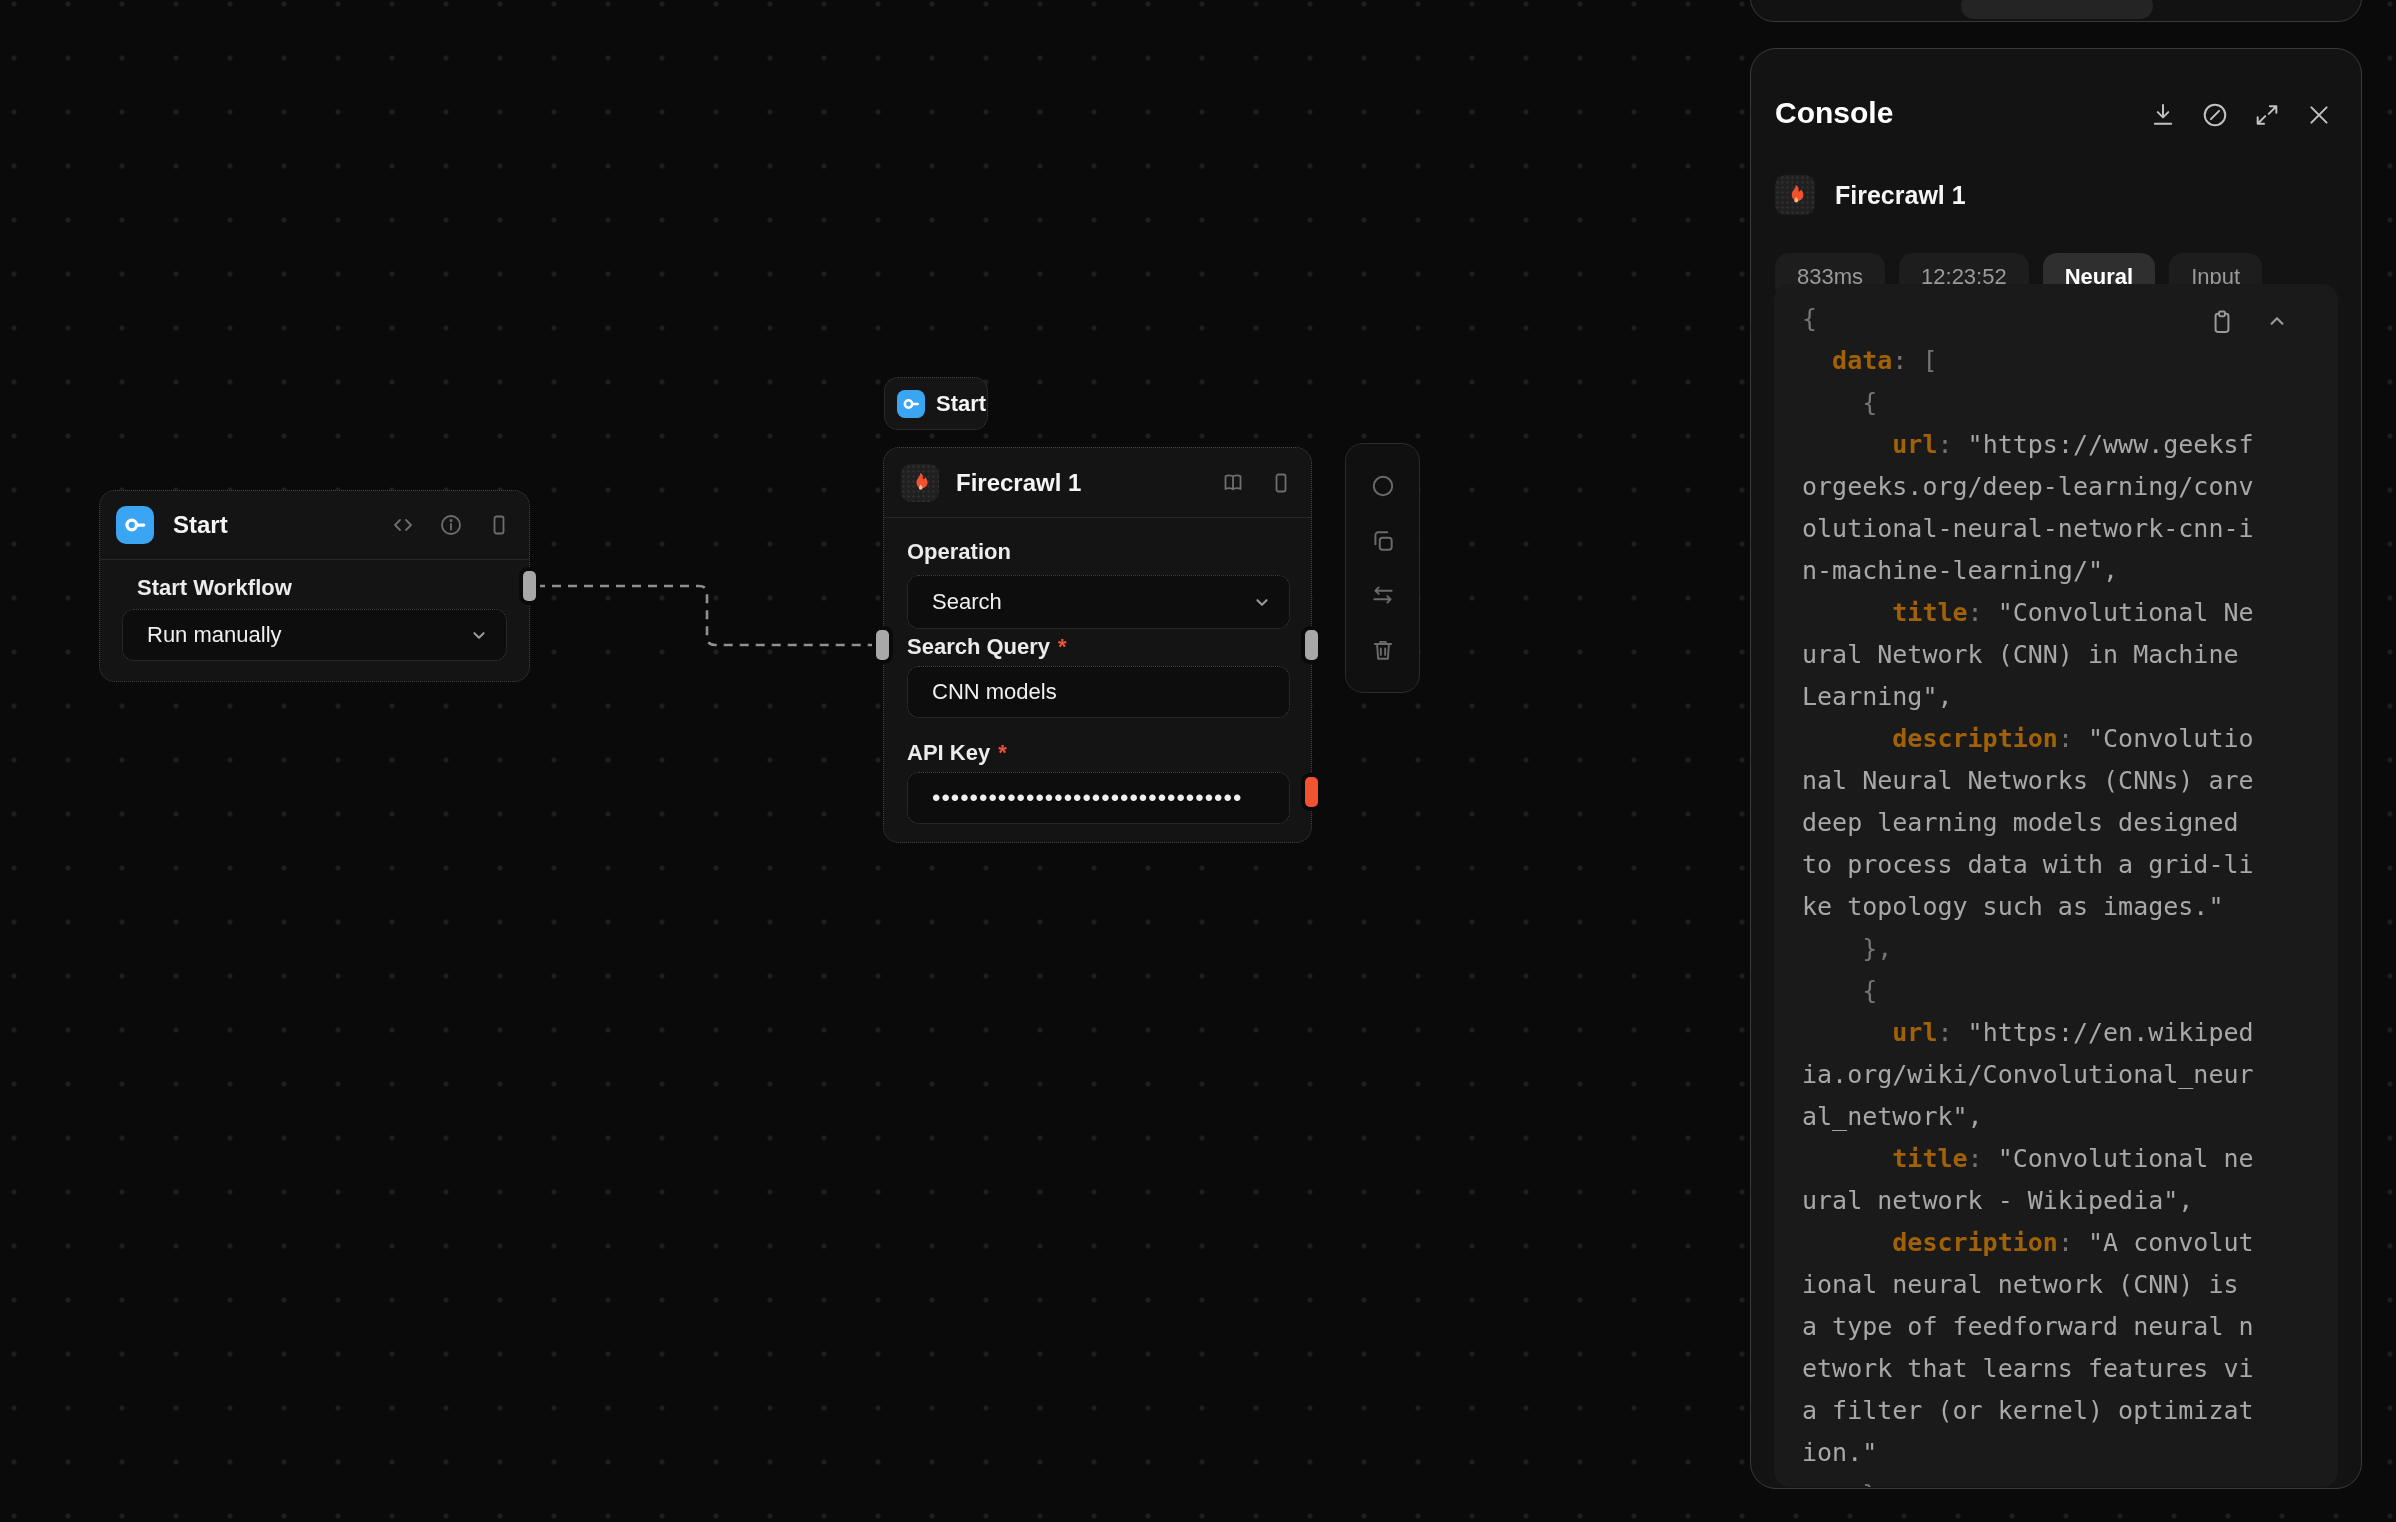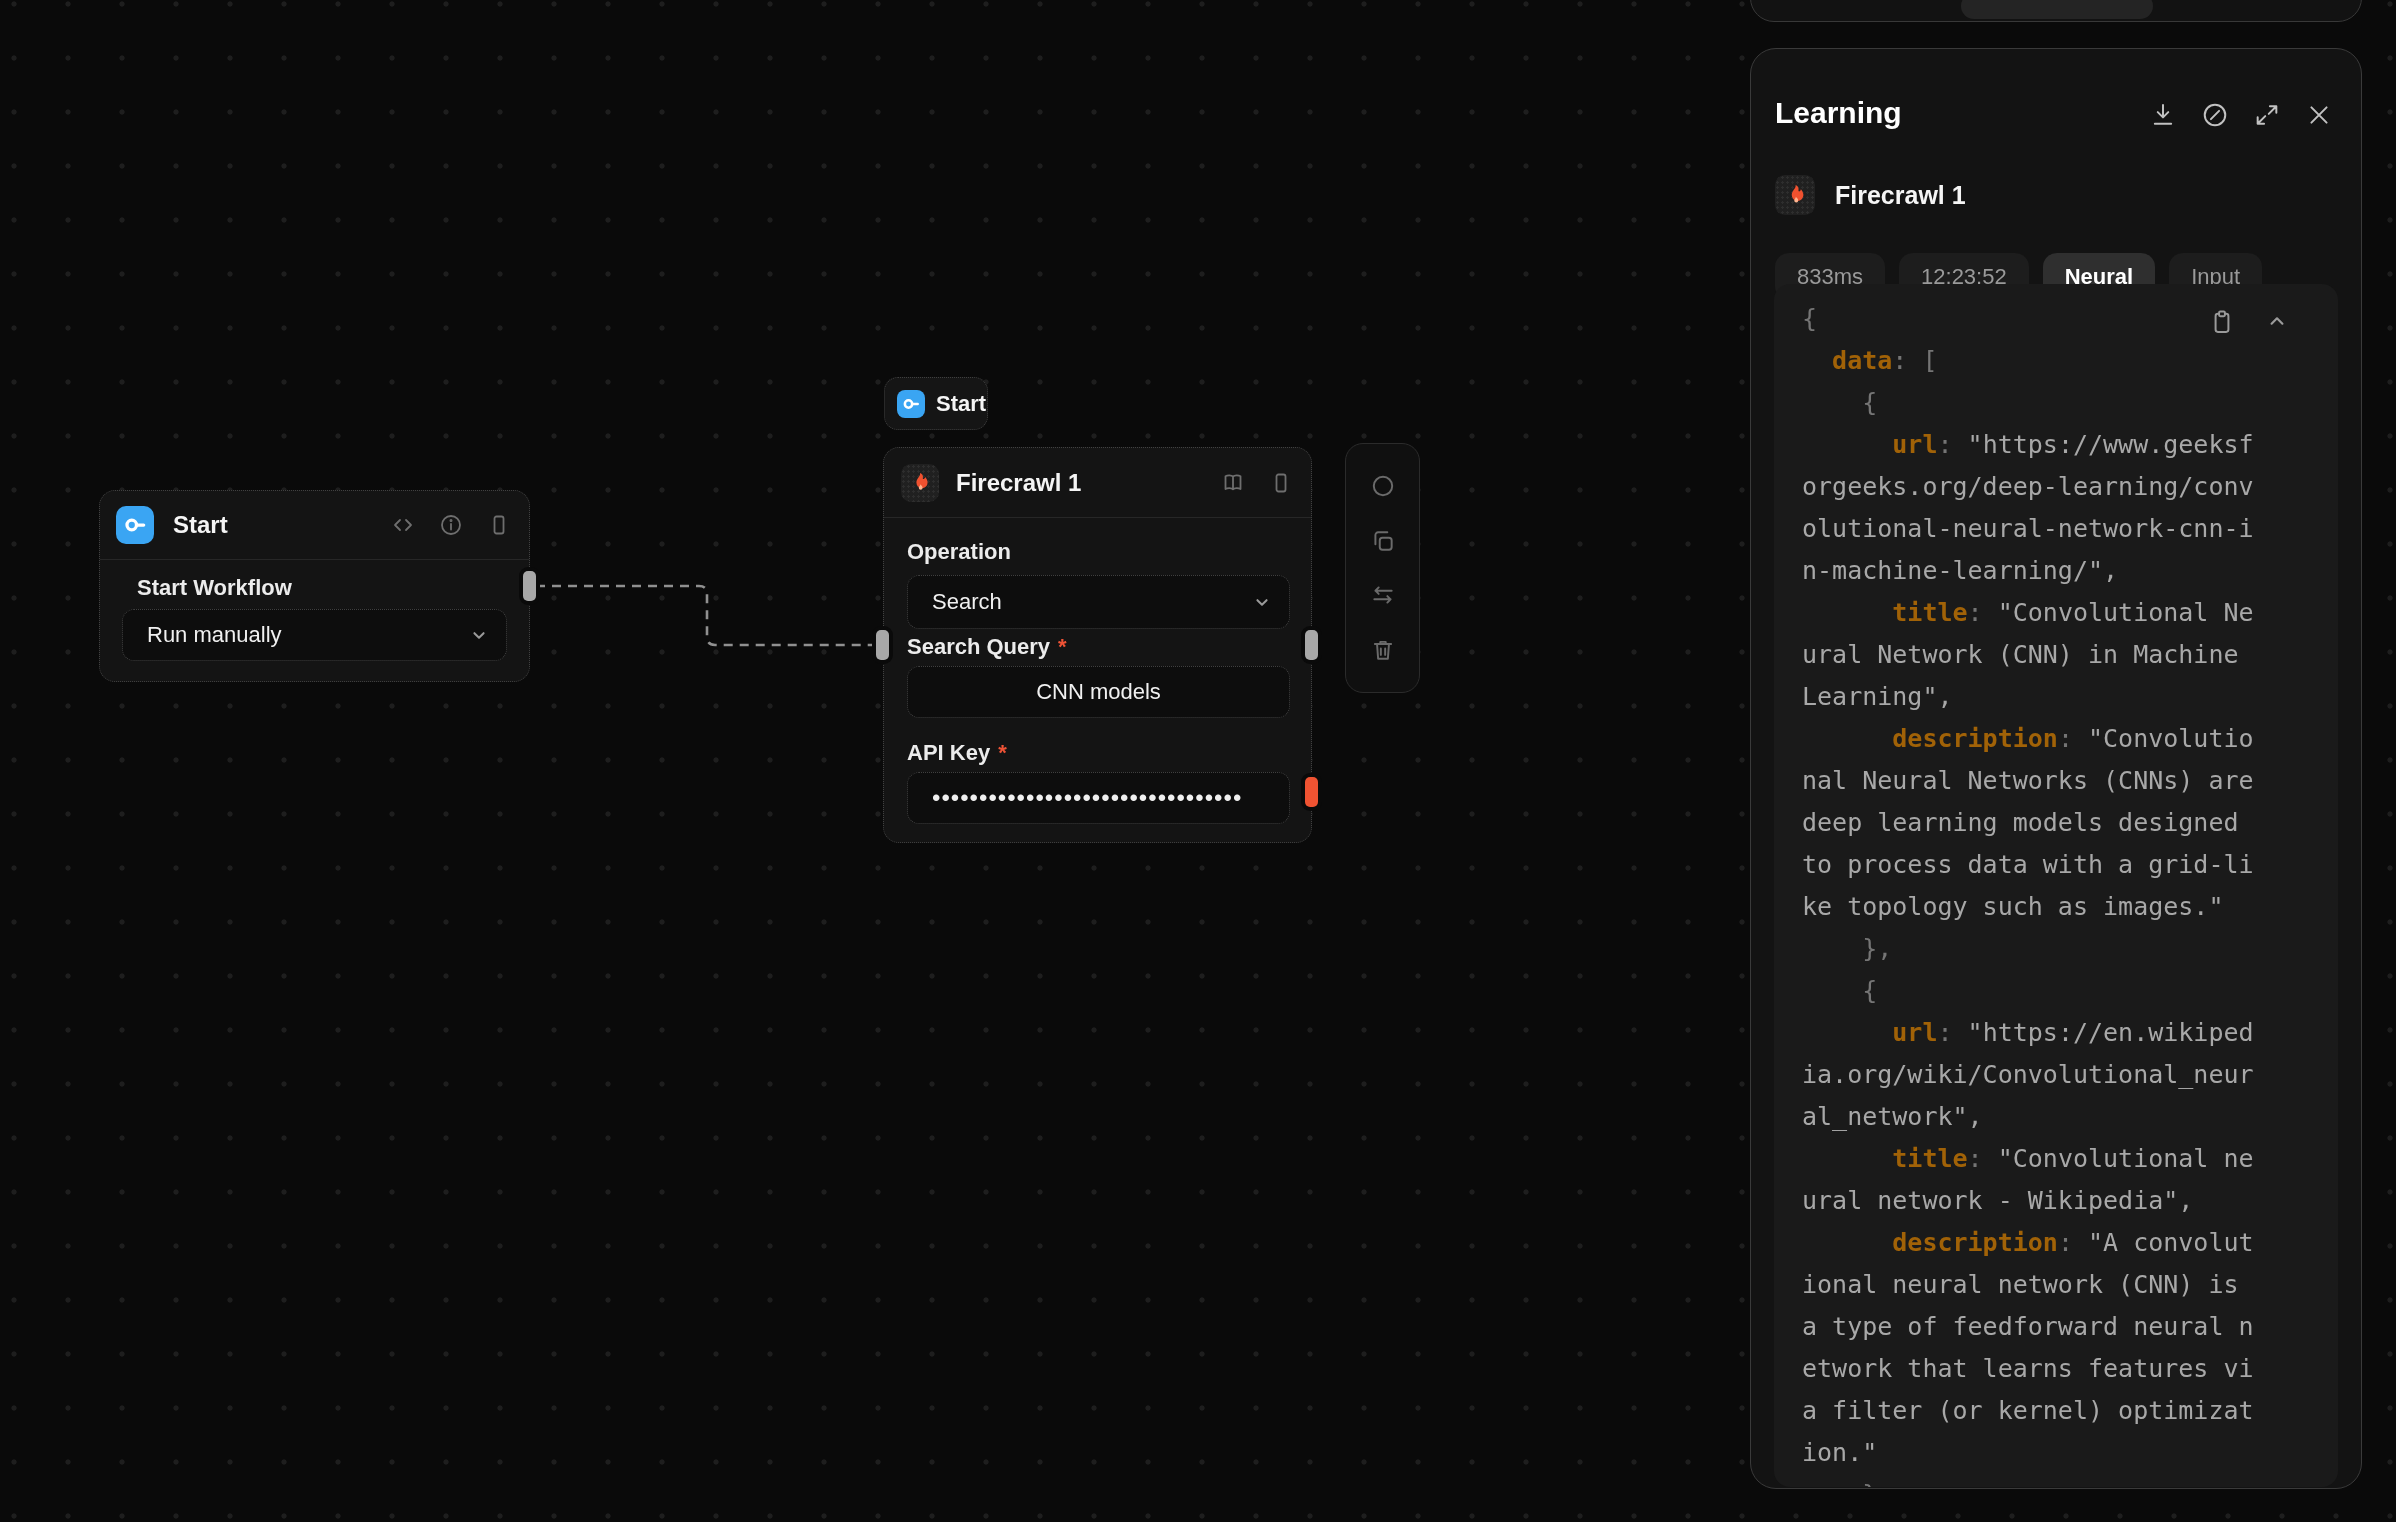--- a/index.html
+++ b/index.html
@@ -153,21 +153,21 @@
       <span>Search</span>
       <span class="chev">
         <svg class="stroke-ic" width="22" height="22" viewBox="0 0 24 24" style="stroke-width:2.2">
             <path d="M7 10l5 5 5-5"></path>
           </svg>
       </span>
     </div>
     <div style="position:absolute;left:23px;top:186px;">
       <span class="field-label">Search Query</span><span class="req">*</span>
     </div>
-    <div class="inputbox" style="left:23px;top:218px;width:383px;height:52px;justify-content:center;">
+    <div class="inputbox" style="left:23px;top:218px;width:383px;height:52px;">
       <span>CNN models</span>
     </div>
     <div style="position:absolute;left:23px;top:292px;">
       <span class="field-label">API Key</span><span class="req">*</span>
     </div>
     <div class="inputbox masked" style="left:23px;top:324px;width:383px;height:52px;">
       <span>•••••••••••••••••••••••••••••••••</span>
     </div>
   </div>
 
@@ -190,21 +190,21 @@
     <svg class="stroke-ic" width="26" height="26" viewBox="0 0 24 24">
         <path d="M4.5 6.5h15M9.5 6.5V4.5h5v2M6.5 6.5l1 13.5h9l1-13.5M10 10.5v6M14 10.5v6"></path>
       </svg>
   </div>
 
   <div class="top-panel">
     <div class="top-panel-btn"></div>
   </div>
 
   <div class="console">
-    <div class="console-title">Learning</div>
+    <div class="console-title">Console</div>
     <div class="console-actions">
       <svg class="stroke-ic" width="28" height="28" viewBox="0 0 24 24" style="stroke-width:1.7">
           <path d="M12 3.5v10M7.5 9.5l4.5 4.5 4.5-4.5M5 19.5h14"></path>
         </svg>
       <svg class="stroke-ic" width="28" height="28" viewBox="0 0 24 24" style="stroke-width:1.7">
           <circle cx="12" cy="12" r="8.8"></circle>
           <line x1="8.5" y1="15.5" x2="15.5" y2="8.5"></line>
         </svg>
       <svg class="stroke-ic" width="28" height="28" viewBox="0 0 24 24" style="stroke-width:1.7">
           <path d="M14.5 4.5H20v5.5M20 4.5l-6.5 6.5M9.5 19.5H4v-5.5M4 19.5l6.5-6.5"></path>

